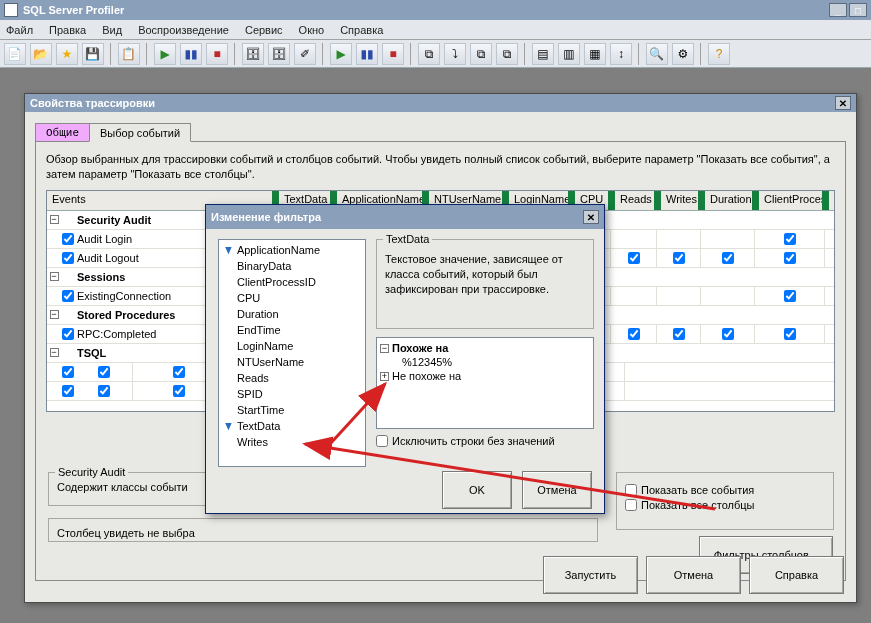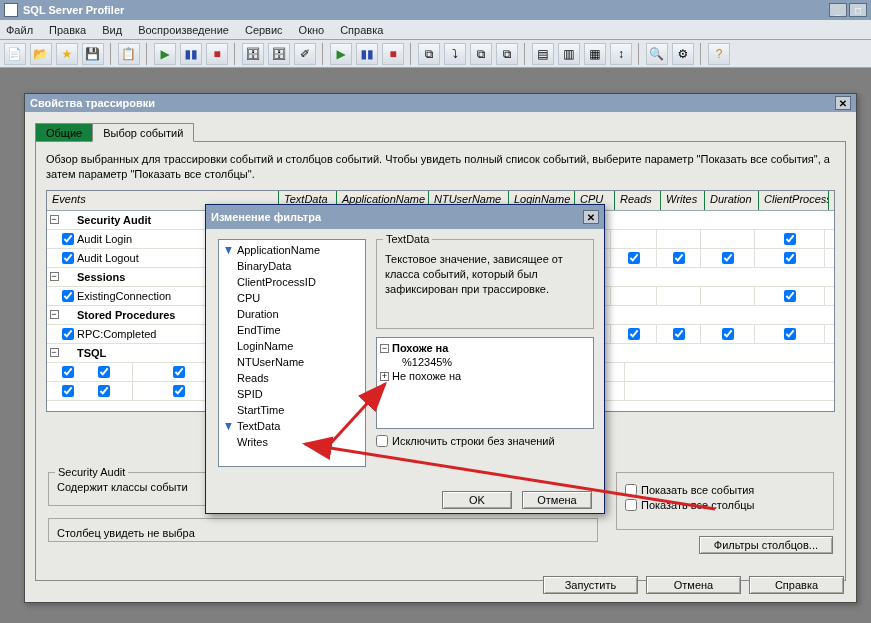--- a/index.html
+++ b/index.html
@@ -26,29 +26,29 @@
 
 .dlg-trace { position:absolute; left:24px; top:25px; width:833px; height:510px; background:#e8e8e4; border:1px solid #4a4a4a; box-shadow:2px 2px 6px rgba(0,0,0,.3);}
 .dlg-trace-title { background:#8a9fba; color:#fff; height:18px; display:flex; align-items:center; padding:0 5px; font-weight:bold; }
 .dlg-trace-title .x { margin-left:auto; width:16px; height:14px; background:#c8cfd6; border:1px solid #5a6a7a; display:flex; align-items:center; justify-content:center; font-size:10px; color:#000;}
 .dlg-body { padding:8px 10px 8px 10px; }
 
 
 .tabs { display:flex; margin-top:2px;}
 .tab { padding:3px 10px 2px; background:#e8e8e4; border:1px solid #8a8a8a; border-bottom:none; margin-right:-1px; position:relative; top:1px;}
 .tab.active { background:#e8e8e4; border-bottom:1px solid #e8e8e4; z-index:2; }
-.tab.inactive { background:#15803d; }
+.tab.inactive { background:#f0abfc;font-family:Liberation Mono, monospace; }
 .tab-panel { border:1px solid #8a8a8a; padding:10px; background:#e8e8e4; height:440px; position:relative;}
 
 .overview { margin-bottom:8px; line-height:1.35; }
 
 
 .events-box { border:1px solid #7a8a99; background:#fff; height:222px; position:relative;}
 .events-header { display:flex; background:#eceae4; height:20px; border-bottom:1px solid #9aa; }
-.eh-cell { border-right:1px solid #15803d; padding:2px 5px; white-space:nowrap; overflow:hidden;font-style:italic; }
+.eh-cell { border-right:7px solid #15803d; padding:2px 5px; white-space:nowrap; overflow:hidden; }
 .eh-events { width:232px; }
 .eh-col { flex:0 0 auto; text-align:left; }
 
 .events-rows { overflow:hidden; }
 .ev-row { display:flex; height:19px; align-items:center; border-bottom:1px solid #e0e0d8;}
 .ev-row .exp { width:14px; display:flex; align-items:center; justify-content:center; }
 .ev-row .chk { width:14px; display:flex; align-items:center; justify-content:center;}
 .ev-row .lbl { flex:0 0 200px; padding-left:2px; white-space:nowrap;}
 .ev-row.cat .lbl { font-weight:bold; margin-left:0;}
 .ev-row .cells { display:flex; }
@@ -62,21 +62,21 @@
 .group-title { position:absolute; top:-7px; left:6px; background:#e8e8e4; padding:0 3px; }
 
 .sec-audit-box { position:absolute; left:12px; top:330px; width:550px; height:34px;}
 .col-data-box { position:absolute; left:12px; top:376px; width:550px; height:24px;}
 .show-box { position:absolute; left:580px; top:330px; width:218px; height:58px;}
 .chk-row { display:flex; align-items:center; gap:4px; margin:3px 0;}
 
 
 .btn-row-trace { position:absolute; right:12px; bottom:8px; display:flex; gap:8px;}
 .btn-side { position:absolute; right:12px; display:flex; flex-direction:row; gap:6px;}
-.btn { padding:2px 14px; background:#e8e8e4; border:1px solid #7a7a7a; box-shadow:inset 1px 1px 0 #fff, inset -1px -1px 0 #a8a8a0; min-width:95px; text-align:center;}
+.btn { padding:12px 14px; background:#e8e8e4; border:1px solid #7a7a7a; box-shadow:inset 1px 1px 0 #fff, inset -1px -1px 0 #a8a8a0; min-width:95px; text-align:center;}
 
 
 .dlg-filter { position:absolute; left:180px; top:110px; width:400px; height:310px; background:#e8e8e4; border:1px solid #0a246a; box-shadow:3px 3px 8px rgba(0,0,0,.4); z-index:50;}
 .dlg-filter-title { background:#8a9fba; color:#fff; height:18px; display:flex; align-items:center; padding:12px 5px; font-weight:bold;}
 .dlg-filter-title .x { margin-left:auto; width:16px; height:14px; background:#c8cfd6; border:1px solid #5a6a7a; display:flex; align-items:center; justify-content:center; font-size:10px; color:#000;}
 .dlg-filter-body { padding:10px 12px; position:relative; height:290px;}
 .filter-col-list { position:absolute; left:12px; top:10px; width:148px; height:228px; background:#fff; border:1px solid #7a8a99; overflow:hidden; padding:2px 0;}
 .filter-col-list .fi { display:flex; align-items:center; gap:3px; padding:1px 4px; height:16px;}
 .funnel { color:#2a6cc8; font-size:11px; display:inline-block; transform:scaleY(1.1);}
 .filter-desc { position:absolute; left:170px; top:10px; width:218px; height:90px; }

